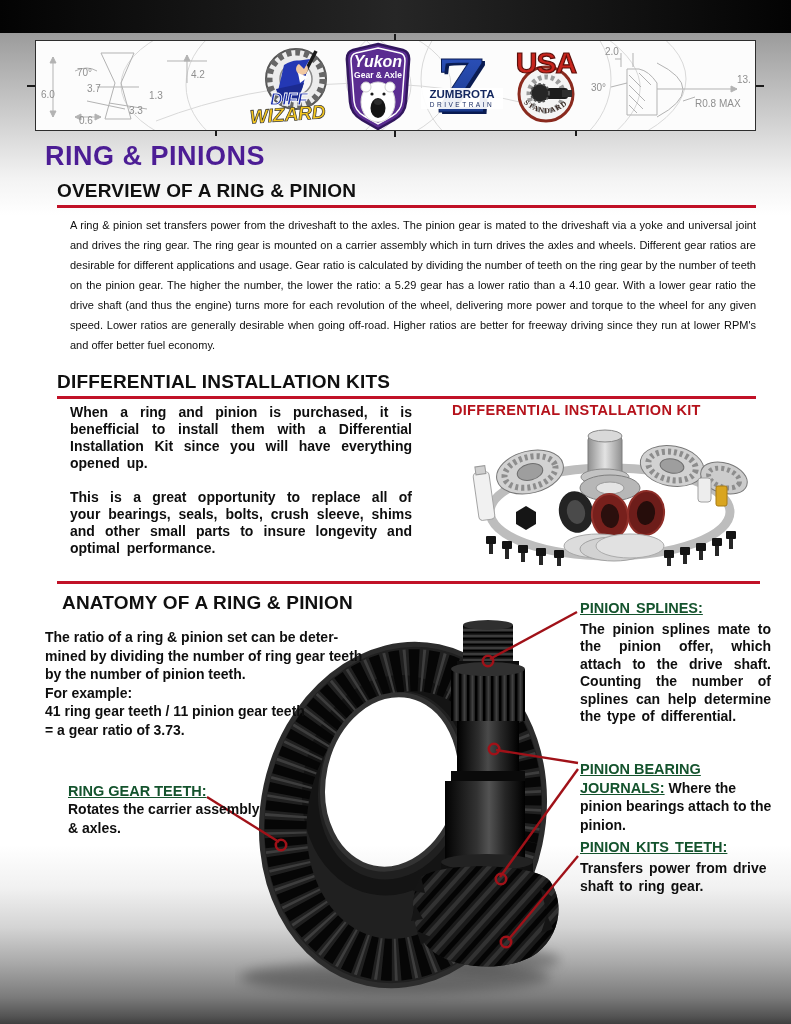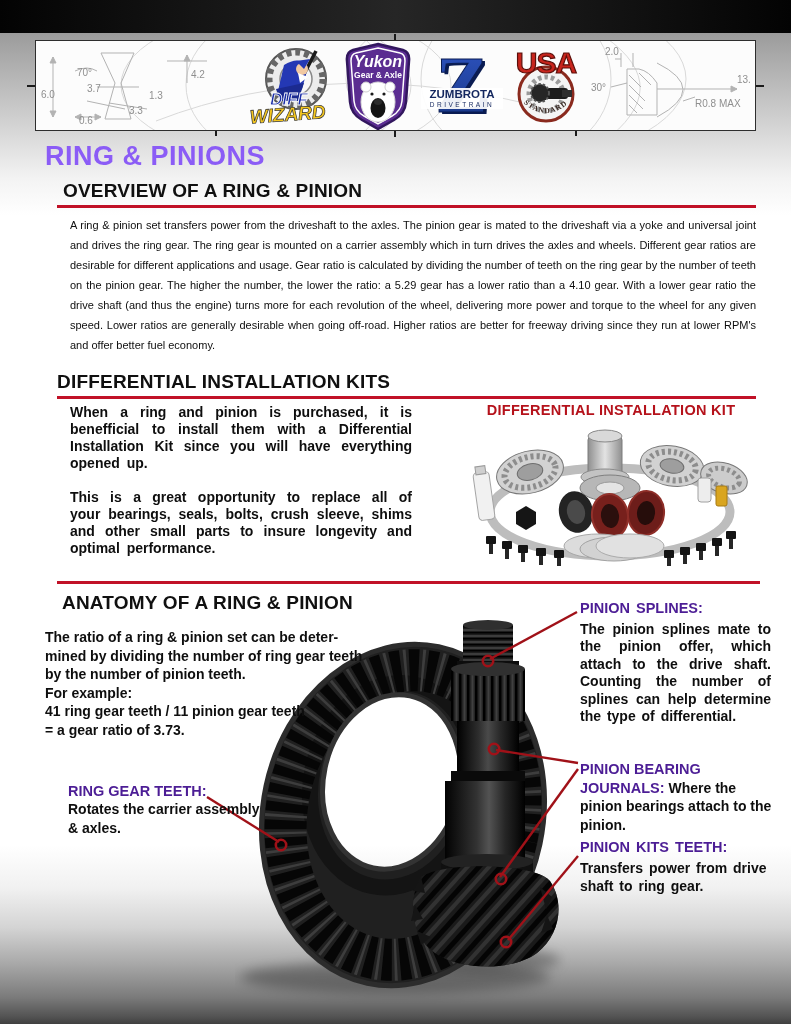--- a/index.html
+++ b/index.html
@@ -9,35 +9,35 @@
   .top-strip{position:absolute;left:0;top:0;width:791px;height:33px;
              background:linear-gradient(90deg,#030303 0%,#262626 50%,#030303 100%);}
   .header-grad{position:absolute;left:0;top:33px;width:791px;height:182px;
                background:linear-gradient(180deg,#9b9b9b 0%,#b8b8b8 26%,#d8d8d8 55%,#f3f3f3 80%,#ffffff 100%);}
   .banner{position:absolute;left:35px;top:40px;width:721px;height:91px;background:#fcfcfc;
           border:1px solid #2e2e2e;box-sizing:border-box;}
   .banner svg{position:absolute;}
   .tick{position:absolute;background:#1a1a1a;}
   .logo{position:absolute;}
   
-  .page-title{position:absolute;left:45px;top:141px;font-size:27px;font-weight:bold;color:#8b5cf6;letter-spacing:.5px;}
+  .page-title{position:absolute;left:45px;top:141px;font-size:27px;font-weight:bold;color:#4c1d95;letter-spacing:.5px;}
   .sec-h{position:absolute;font-size:19px;font-weight:bold;color:#101010;letter-spacing:.2px;}
   .rule{position:absolute;height:3px;background:#c11127;}
   .body-text{position:absolute;text-align:justify;}
   .overview-body{left:70px;top:215px;width:686px;font-size:11px;line-height:20px;}
   .kits-left{left:70px;top:404px;width:342px;font-size:14px;line-height:17px;font-weight:bold;word-spacing:3px;}
   .kits-left p{margin:0 0 17px 0;}
-  .kit-label{position:absolute;left:452px;top:402px;width:318px;text-align:center;
+  .kit-label{position:absolute;left:452px;top:402px;width:318px;
              font-size:14.5px;font-weight:bold;color:#b5121b;letter-spacing:.3px;}
   .kit-photo{position:absolute;left:458px;top:420px;}
   .anat-intro{position:absolute;left:45px;top:628px;width:340px;font-size:14px;line-height:18.5px;
               font-weight:bold;white-space:pre-line;}
   
   .co{position:absolute;font-size:14px;line-height:17.5px;font-weight:bold;z-index:6;}
-  .co .lbl{color:#4c1d95;font-size:14.5px;}
+  .co .lbl{color:#14532d;font-size:14.5px;text-decoration:underline;}
   .co-ring{left:68px;top:763px;width:230px;white-space:pre-line;line-height:18.5px;}
   .co-splines{left:580px;top:600px;width:191px;text-align:justify;word-spacing:2px;}
   .co-splines .lbl{display:block;margin-bottom:3px;}
   .co-journals{left:580px;top:760px;width:198px;line-height:18.5px;}
   .co-pteeth{left:580px;top:838px;width:198px;line-height:18.5px;word-spacing:2px;}
   .co-pteeth .lbl{display:block;margin-bottom:2px;}
   
   .floor{position:absolute;left:0;top:845px;width:791px;height:179px;z-index:1;
          background:linear-gradient(180deg,#ffffff 0%,#f1f1f1 24%,#d4d4d4 46%,#a9a9a9 66%,#7b7b7b 85%,#535353 96%,#3f3f3f 100%);}
   .gear-svg{position:absolute;left:235px;top:605px;z-index:2;}
@@ -177,21 +177,21 @@
 
   <div class="tick" style="left:394px;top:34px;width:2px;height:6px;"></div>
   <div class="tick" style="left:394px;top:131px;width:2px;height:6px;"></div>
   <div class="tick" style="left:27px;top:85px;width:8px;height:2px;"></div>
   <div class="tick" style="left:756px;top:85px;width:8px;height:2px;"></div>
   <div class="tick" style="left:215px;top:131px;width:2px;height:5px;"></div>
   <div class="tick" style="left:575px;top:131px;width:2px;height:5px;"></div>
 
   <div class="page-title">RING &amp; PINIONS</div>
 
-  <div class="sec-h" style="left:57px;top:180px;margin-left:6px;">OVERVIEW OF A RING &amp; PINION</div>
+  <div class="sec-h" style="left:57px;top:180px;">OVERVIEW OF A RING &amp; PINION</div>
   <div class="rule" style="left:57px;top:205px;width:699px;"></div>
   <div class="body-text overview-body">A ring &amp; pinion set transfers power from the driveshaft to the axles. The pinion gear is mated to the driveshaft via a yoke and universal joint and drives the ring gear. The ring gear is mounted on a carrier assembly which in turn drives the axles and wheels. Different gear ratios are desirable for different applications and usage. Gear ratio is calculated by dividing the number of teeth on the ring gear by the number of teeth on the pinion gear. The higher the number, the lower the ratio: a 5.29 gear has a lower ratio than a 4.10 gear. With a lower gear ratio the drive shaft (and thus the engine) turns more for each revolution of the wheel, delivering more power and torque to the wheel for any given speed. Lower ratios are generally desirable when going off-road. Higher ratios are better for freeway driving since they run at lower RPM's and offer better fuel economy.</div>
 
   <div class="sec-h" style="left:57px;top:371px;">DIFFERENTIAL INSTALLATION KITS</div>
   <div class="rule" style="left:57px;top:396px;width:699px;"></div>
 
   <div class="body-text kits-left">
     <p>When a ring and pinion is purchased, it is benefficial to install them with a Differential Installation Kit since you will have everything opened up.</p>
     <p>This is a great opportunity to replace all of your bearings, seals, bolts, crush sleeve, shims and other small parts to insure longevity and optimal performance.</p>
   </div>

